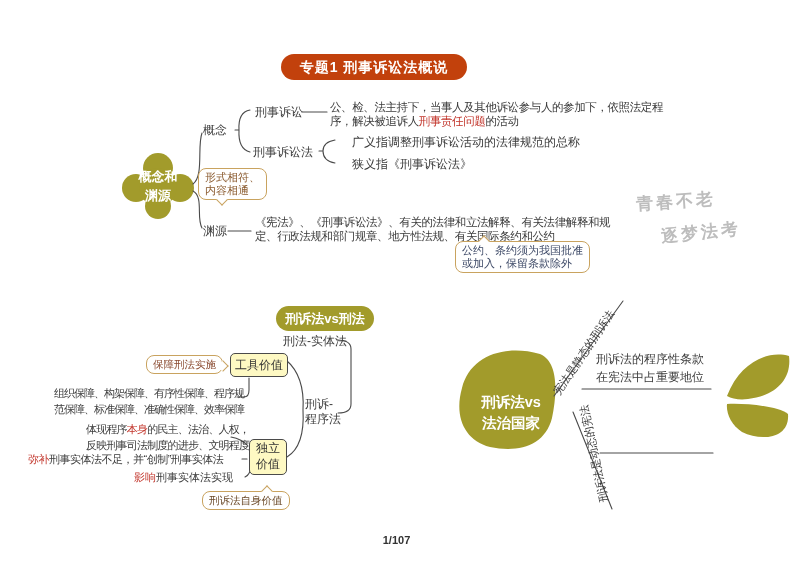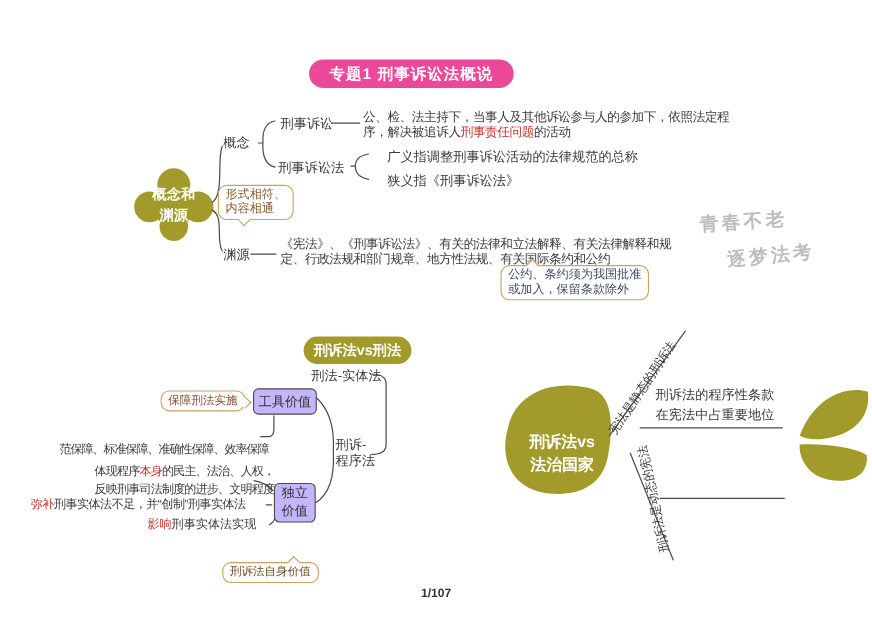--- a/index.html
+++ b/index.html
@@ -2,26 +2,26 @@
 <html><head>
 <meta charset="utf-8">
 <style>
   html,body{margin:0;padding:0;background:#fff;}
   .canvas{position:relative;width:793px;height:561px;background:#ffffff;overflow:hidden;
           font-family:"Liberation Sans","DejaVu Sans",sans-serif;color:#3b3b3b;}
   svg.overlay{position:absolute;left:0;top:0;z-index:1;}
   .t{position:absolute;z-index:2;font-size:12px;line-height:14px;color:#3b3b3b;white-space:nowrap;}
   .para{font-size:11.5px;letter-spacing:-0.4px;line-height:14px;}
   .red{color:#c2342a;text-align:center;}
-  .title-box{position:absolute;z-index:3;background:#ec4899;color:#fff;font-weight:bold;
+  .title-box{position:absolute;z-index:3;background:#c2410c;color:#fff;font-weight:bold;
              font-size:14px;text-align:center;border-radius:13px;letter-spacing:1px;}
   .olive-box{position:absolute;z-index:3;background:#a29b2b;color:#fff;font-weight:bold;
              font-size:13px;text-align:center;border-radius:13px;}
   .blob-text{position:absolute;z-index:2;color:#fff;font-weight:bold;text-align:center;}
-  .value-box{position:absolute;z-index:3;background:#c4b5fd;border:1.4px solid #4a4a4a;border-radius:5px;
+  .value-box{position:absolute;z-index:3;background:#fef9c3;border:1.4px solid #4a4a4a;border-radius:5px;
              text-align:center;font-size:12px;color:#333;}
   .callout{position:absolute;background:#fff;border:1.2px solid #c9a35f;border-radius:8px;
            z-index:3;padding:2px 6px;font-size:11px;line-height:13px;color:#8a5a2e;white-space:nowrap;}
   .callout:after{content:"";position:absolute;width:7px;height:7px;background:#fff;transform:rotate(45deg);}
   .tail-down:after{bottom:-4.6px;left:28%;border-right:1.2px solid #c9a35f;border-bottom:1.2px solid #c9a35f;}
   .tail-up:after{top:-4.6px;left:18%;border-left:1.2px solid #c9a35f;border-top:1.2px solid #c9a35f;}
   .tail-up.tx-right:after{left:70%;}
   .tail-right:after{right:-4.6px;top:35%;border-right:1.2px solid #c9a35f;border-top:1.2px solid #c9a35f;}
   .ink{color:#3c4866;}
   .brown-dark{color:#4a3828;}
@@ -110,39 +110,39 @@
   <div class="olive-box" style="left:276px;top:306px;width:98px;height:25px;line-height:25px;">刑诉法vs刑法</div>
   <div class="t" style="left:283px;top:334px;">刑法-实体法</div>
   <div class="t" style="left:305px;top:397px;line-height:15px;">
     <span>刑诉-</span><br>
     <span>程序法</span>
   </div>
 
   <div class="value-box" style="left:230px;top:353px;width:56px;height:22px;line-height:22px;">工具价值</div>
   <div class="callout tail-right" style="left:146px;top:355px;font-size:10.5px;color:#8a4a30;">保障刑法实施</div>
   <div class="t" style="left:54px;top:385px;font-size:11px;letter-spacing:-1px;line-height:16px;">
-    <br>
+    <span>组织保障、构架保障、有序性保障、程序规</span><br>
     <span>范保障、标准保障、准确性保障、效率保障</span>
   </div>
 
   <div class="value-box" style="left:249px;top:439px;width:36px;height:34px;line-height:16px;padding-top:0;">
     <span>独立</span><br>
     <span>价值</span>
   </div>
   <div class="t" style="left:86px;top:421px;font-size:11px;letter-spacing:-0.8px;line-height:16px;">
     <span>体现程序</span><span class="red">本身</span><span>的民主、法治、人权，</span><br>
     <span>反映刑事司法制度的进步、文明程度</span>
   </div>
   <div class="t" style="left:28px;top:452px;font-size:11px;letter-spacing:-0.5px;">
     <span class="red">弥补</span><span>刑事实体法不足，并“创制”刑事实体法</span>
   </div>
   <div class="t" style="left:134px;top:470px;font-size:11px;">
     <span class="red">影响</span><span>刑事实体法实现</span>
   </div>
-  <div class="callout tail-up tx-right" style="left:202px;top:511px;font-size:10.5px;color:#6b4a2a;">刑诉法自身价值</div>
+  <div class="callout tail-up tx-right" style="left:202px;top:491px;font-size:10.5px;color:#6b4a2a;">刑诉法自身价值</div>
 
   <div class="blob-text" style="left:472px;top:392px;width:78px;font-size:14.5px;line-height:21px;">
     <span>刑诉法vs</span><br>
     <span>法治国家</span>
   </div>
 
   <div class="rot-label" style="left:524px;top:345px;width:120px;transform:rotate(-56deg);">宪法是静态的刑诉法</div>
   <div class="t" style="left:596px;top:351px;line-height:17.5px;">
     <span>刑诉法的程序性条款</span><br>
     <span>在宪法中占重要地位</span>

